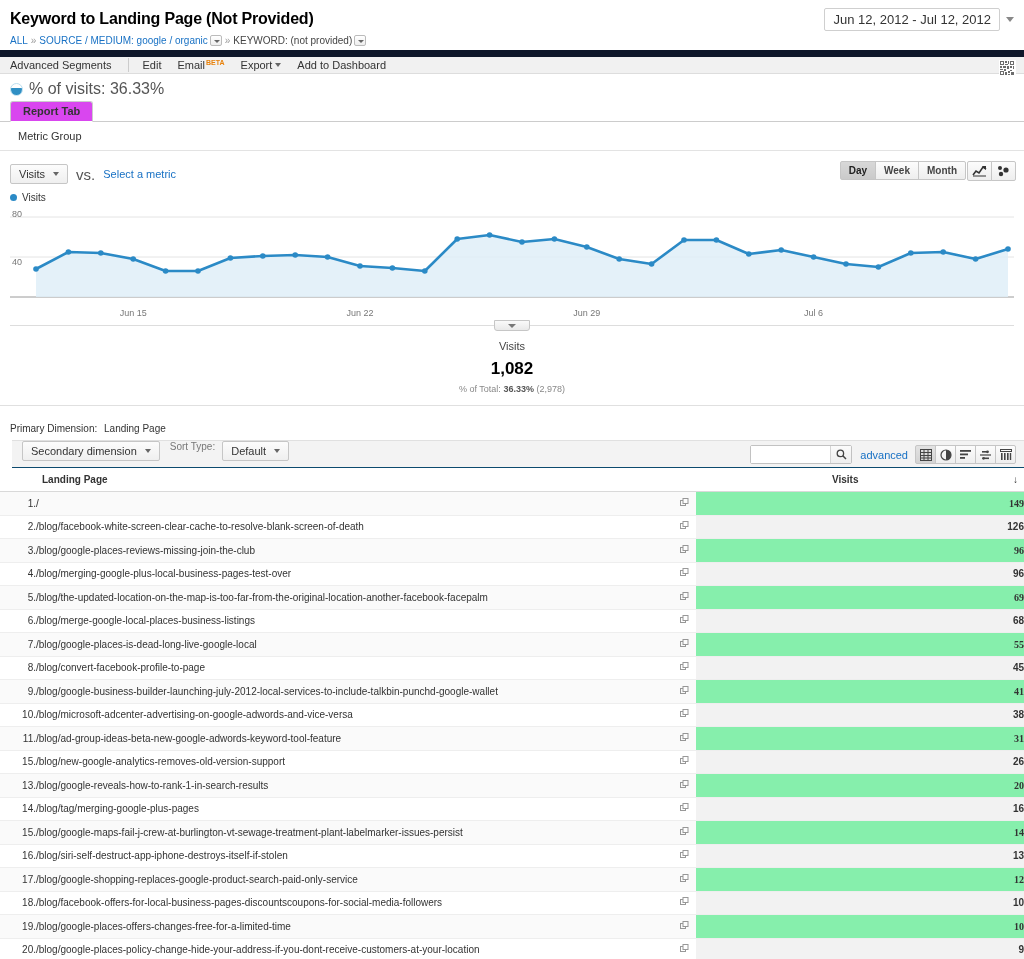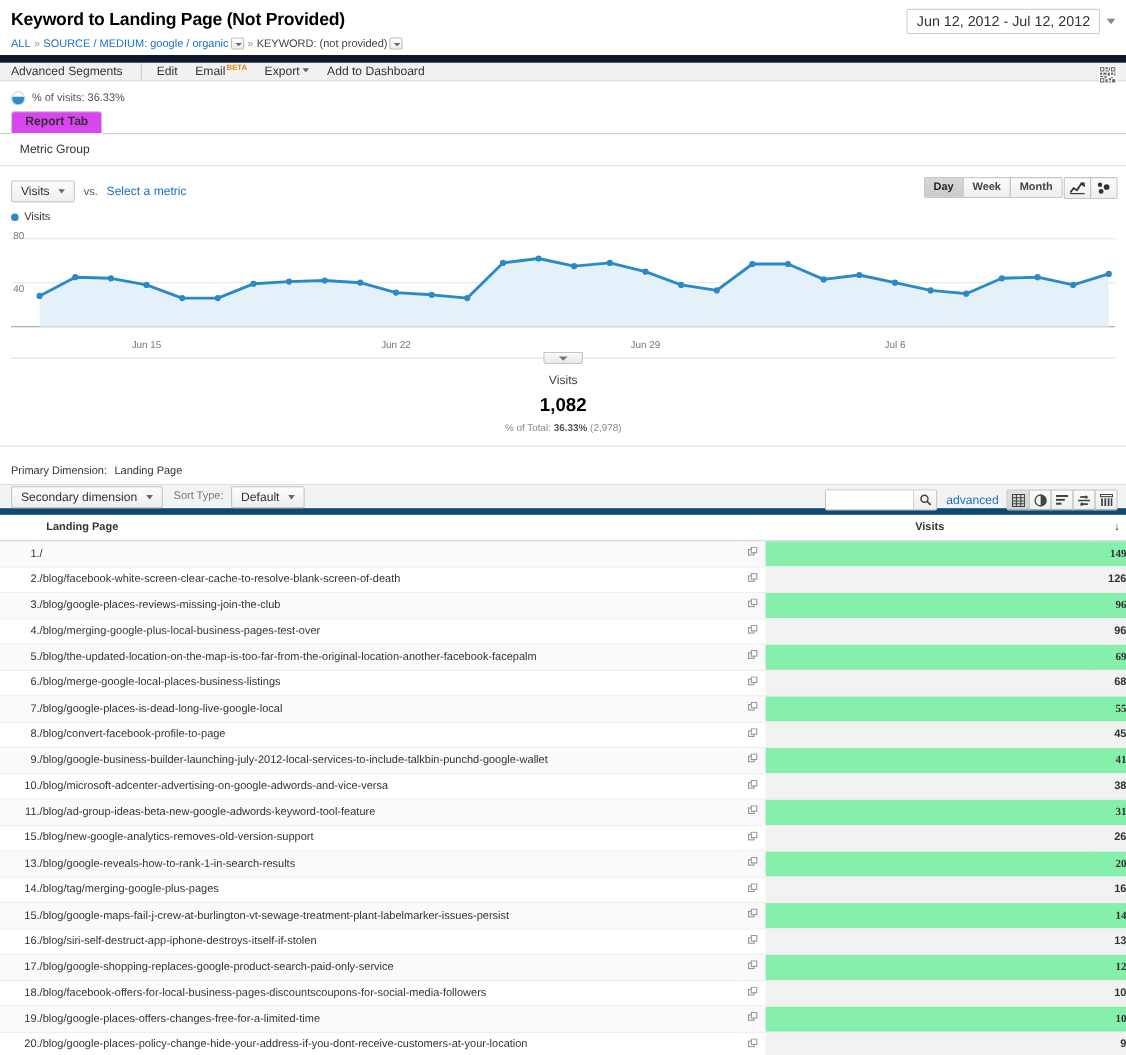--- a/index.html
+++ b/index.html
@@ -92,21 +92,21 @@
   .qr {
     position: absolute; right: 8px; top: 3px;
     width: 17px; height: 17px;
   }
 
   
   .segrow {
     height: 22px;
     display: flex; align-items: center;
     padding: 0 10px;
-    font-size: 10px; color: #555;
+    font-size: 16px; color: #555;
     margin-top: 4px;
   }
   .seg-dot {
     width: 13px; height: 13px; margin-right: 6px;
     border-radius: 50%;
     background: #fff;
     position: relative;
     overflow: hidden;
     border: 1px solid #bcdff0;
   }
@@ -148,21 +148,21 @@
   }
   .btn {
     border: 1px solid #c6c6c6;
     background: linear-gradient(#fcfcfc,#efefef);
     border-radius: 2px;
     padding: 3px 8px;
     font-size: 11px; color: #333;
     display: inline-flex; align-items: center; gap: 5px;
     white-space: nowrap;
   }
-  .vs { margin: 0 8px; color: #555; font-size: 10px; }
+  .vs { margin: 0 8px; color: #555; font-size: 15px; }
   .link { color: #1871c4; text-decoration: none; font-size: 11px; }
   .granularity {
     position: absolute; right: 58px; top: 2px;
     display: flex;
   }
   .gbtn {
     border: 1px solid #c6c6c6;
     background: linear-gradient(#fcfcfc,#eeeeee);
     padding: 3px 8px;
     font-size: 10px; font-weight: bold; color: #444;
@@ -248,24 +248,25 @@
     padding: 5px 10px 6px 10px;
     font-size: 10px; color: #333;
   }
   .primdim .pd-label { color: #333; }
   .primdim .pd-value { color: #333; font-weight: normal; margin-left: 4px; }
 
   .ctrlbar {
     position: relative;
     background: #f3f3f3;
     border-top: 1px solid #e0e0e0;
-    border-bottom: 6px solid #0c4a6e;
+    border-bottom: 1px solid #0c4a6e;
     height: 28px;
-    display: flex; align-items: center;
+    display: flex; align-items: flex-start;
     padding: 0 10px;
+    margin-left: 12px;
   }
   .ctrlbar .sorttype { margin: 0 7px 0 10px; color: #777; font-size: 10px; }
   .searchgrp {
     position: absolute; right: 8px; top: 4px;
     display: flex; align-items: center; gap: 8px;
   }
   .searchbox {
     display: flex;
     border: 1px solid #c2c2c2;
     border-radius: 2px;

